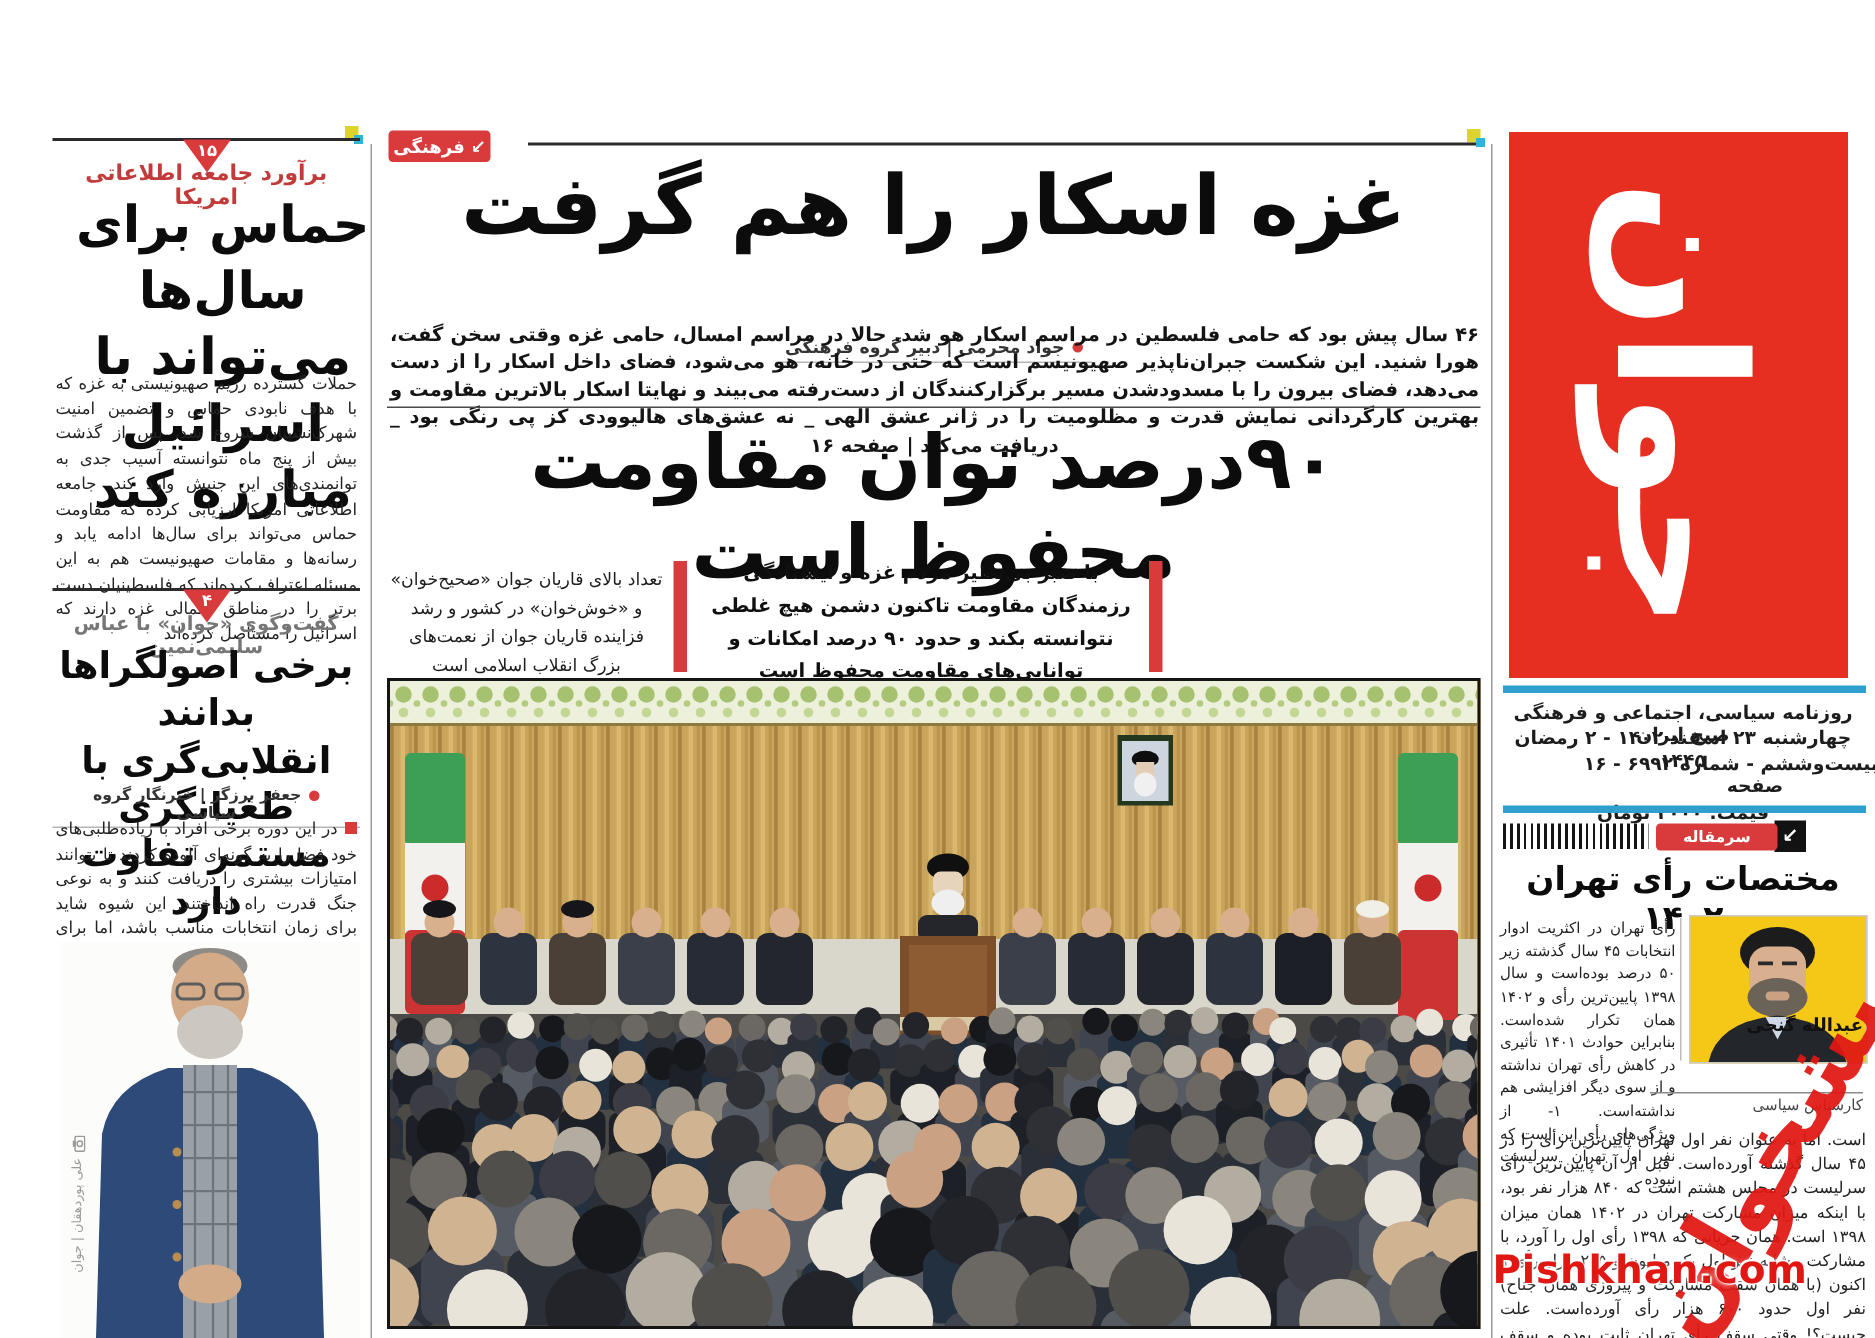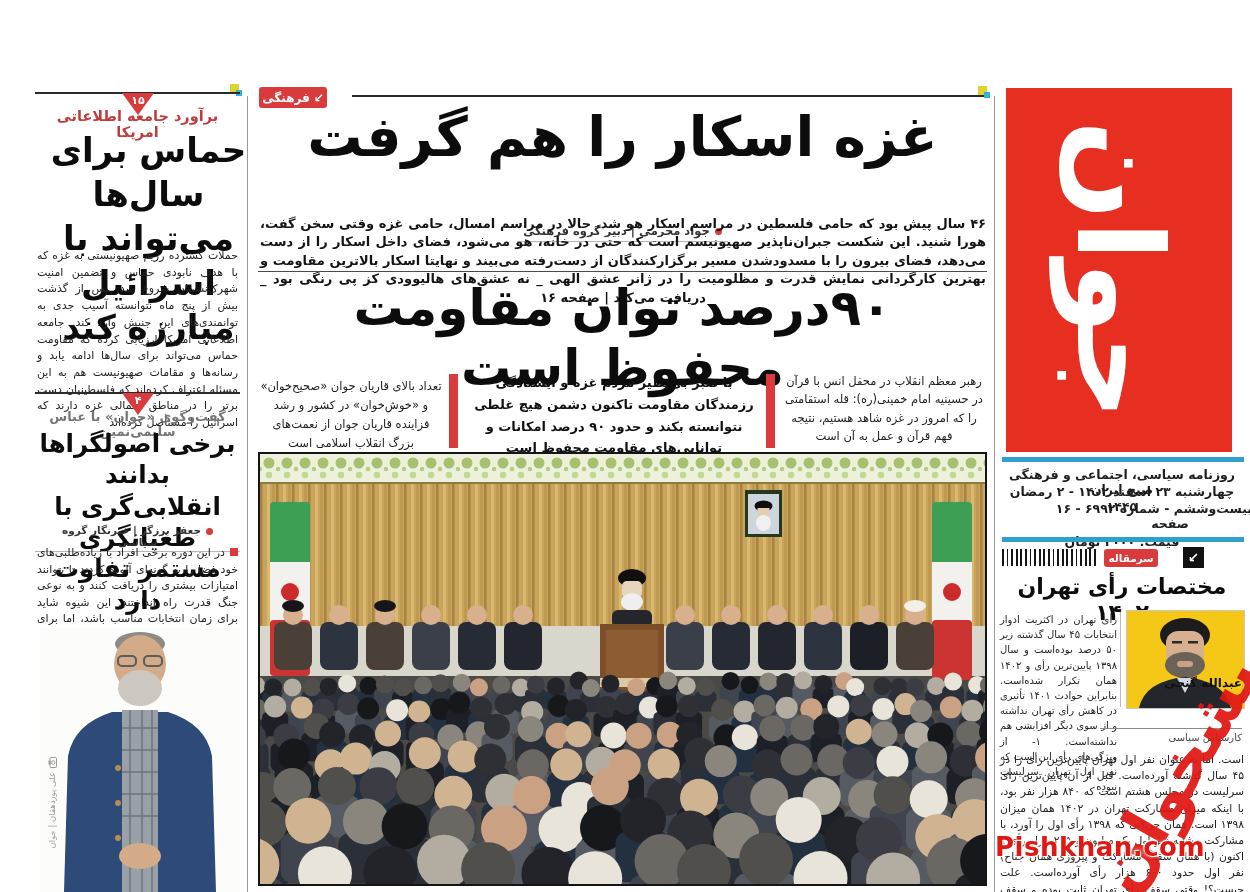--- a/index.html
+++ b/index.html
@@ -132,21 +132,20 @@
 
   <div class="headline" style="left:258px;top:104px;width:729px;font-size:55px;line-height:1.22;">غزه اسکار را هم گرفت</div>
   <div class="byline" style="left:258px;top:192px;width:729px;font-size:11.5px;margin-top:32px;">
     <span class="inner"><span class="dot"></span><span>جواد محرمی | دبیر گروه فرهنگی</span></span>
   </div>
   <div class="body-text" style="left:260px;top:215px;width:726px;font-size:13px;line-height:1.42;font-weight:bold;color:#141414;text-align:justify;text-align-last:center;">۴۶ سال پیش بود که حامی فلسطین در مراسم اسکار هو شد. حالا در مراسم امسال، حامی غزه وقتی سخن گفت، هورا شنید. این شکست جبران‌ناپذیر صهیونیسم است که حتی در خانه، هو می‌شود، فضای داخل اسکار را از دست می‌دهد، فضای بیرون را با مسدودشدن مسیر برگزارکنندگان از دست‌رفته می‌بیند و نهایتا اسکار بالاترین مقاومت و بهترین کارگردانی نمایش قدرت و مظلومیت را در ژانر عشق الهی _ نه عشق‌های هالیوودی کز پی رنگی بود _ دریافت می‌کند | صفحه ۱۶</div>
   <div class="hrule" style="left:258px;top:271px;width:729px;height:1.2px;background:#4a4a4a;"></div>
 
   <div class="headline" style="left:258px;top:278px;width:729px;font-size:50px;line-height:1.2;">۹۰درصد توان مقاومت محفوظ است</div>
 
-  <div class="body-text ctr" style="left:783px;top:372px;width:202px;font-size:11.5px;line-height:1.6;text-align:center;color:#1c1c1c;">رهبر معظم انقلاب در محفل انس با قرآن در حسینیه امام خمینی(ره): قله استقامتی را که امروز در غزه شاهد هستیم، نتیجه فهم قرآن و عمل به آن است</div>
   <div class="deck-bar" style="left:766px;top:374px;height:74px;"></div>
   <div class="body-text ctr" style="left:467px;top:372px;width:294px;font-size:13px;line-height:1.68;font-weight:bold;text-align:center;color:#101010;">با صبر بی‌نظیر مردم غزه و ایستادگی رزمندگان مقاومت تاکنون دشمن هیچ غلطی نتوانسته بکند و حدود ۹۰ درصد امکانات و توانایی‌های مقاومت محفوظ است</div>
   <div class="deck-bar" style="left:449px;top:374px;height:74px;"></div>
   <div class="body-text ctr" style="left:259px;top:377px;width:184px;font-size:11.5px;line-height:1.66;text-align:center;color:#1c1c1c;">تعداد بالای قاریان جوان «صحیح‌خوان» و «خوش‌خوان» در کشور و رشد فزاینده قاریان جوان از نعمت‌های بزرگ انقلاب اسلامی است</div>
 
   <div class="main-photo">
     <svg id="photo-svg" width="725" height="430" viewBox="0 0 725 430">
       <defs>
         <pattern id="bandpat" width="18" height="28" patternUnits="userSpaceOnUse">
           <rect width="18" height="28" fill="#edf0da"></rect>
@@ -582,21 +581,21 @@
   <div class="blue-line" style="top:457px;"></div>
   <div class="mast-line" style="top:467px;">روزنامه سیاسی، اجتماعی و فرهنگی صبح ایران</div>
   <div class="mast-line" style="top:484px;">چهارشنبه ۲۳ اسفند ۱۴۰۲ - ۲ رمضان ۱۴۴۵</div>
   <div class="mast-line" style="top:501px;margin-left:48px;">سال بیست‌وششم - شماره ۶۹۹۲ - ۱۶ صفحه</div>
   <div class="mast-line" style="top:534px;">قیمت: ۳۰۰۰ تومان</div>
   <div class="blue-line" style="top:537px;"></div>
 
   <div class="black-arrow-box" style="left:1183px;top:547px;width:21px;height:21px;">
     <span class="arrow-glyph">↙</span>
   </div>
-  <div class="red-badge" style="left:1104px;top:549px;width:54px;height:18px;font-size:10.5px;">
+  <div class="red-badge" style="left:1104px;top:549px;width:81px;height:18px;font-size:10.5px;">
     <span>سرمقاله</span>
   </div>
   <div class="barcode" style="left:1002px;top:549px;width:97px;height:17px;"></div>
 
   <div class="headline" style="left:1000px;top:574px;width:244px;font-size:22px;line-height:1.2;">مختصات رأی تهران ۱۴۰۲</div>
 
   <div class="ed-photo">
     <svg width="117" height="97" viewBox="0 0 117 97">
       <ellipse cx="58" cy="24" rx="25" ry="17" fill="#1c1c1c"></ellipse>
       <rect x="39" y="20" width="38" height="36" rx="12" fill="#d8b090"></rect>

